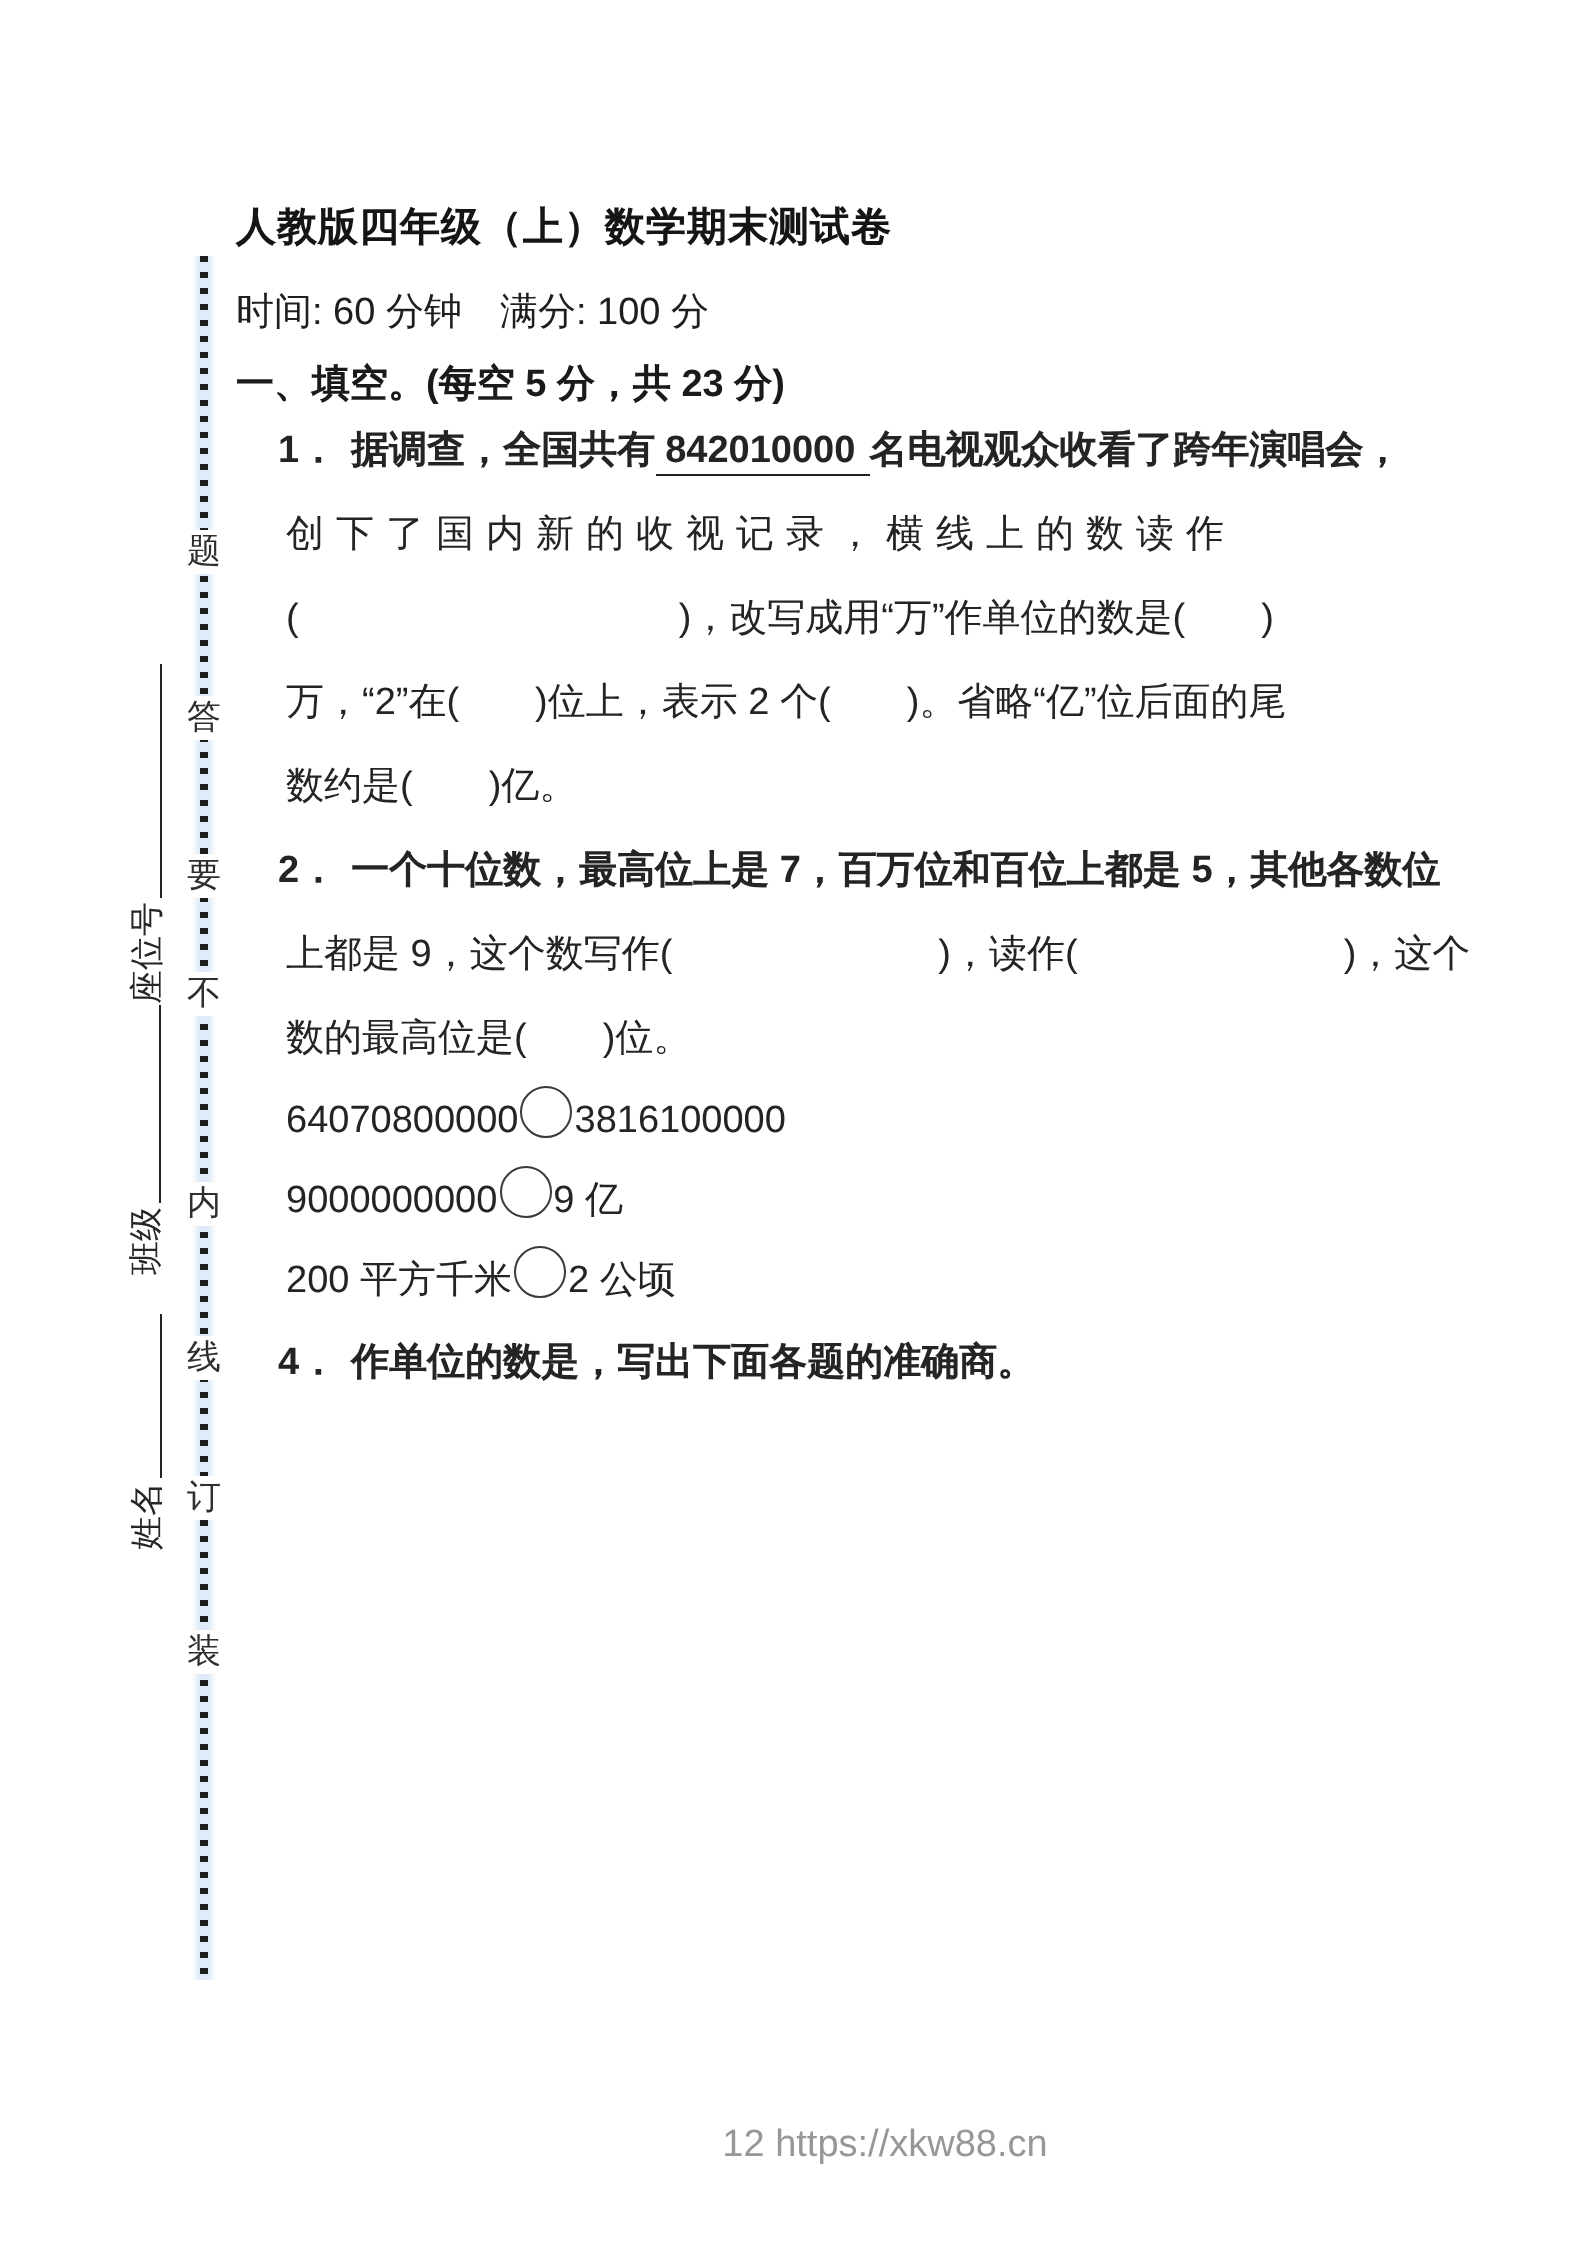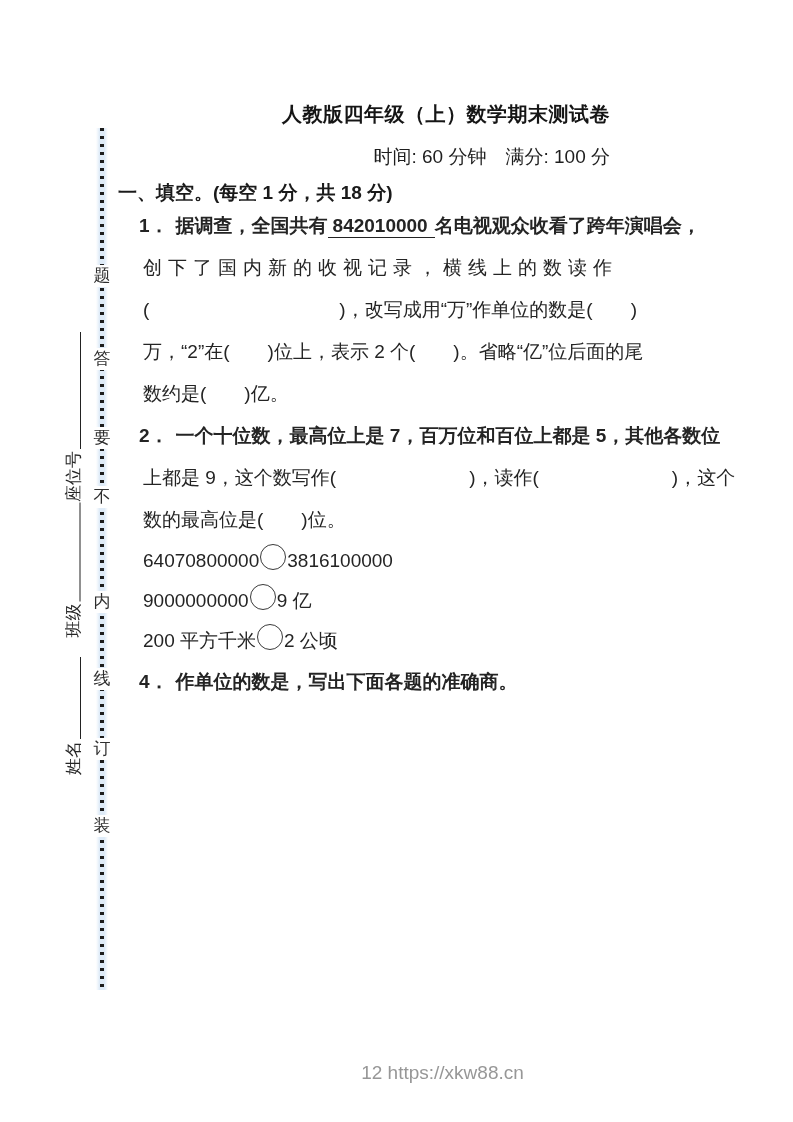--- a/index.html
+++ b/index.html
@@ -18,21 +18,21 @@
   .bc0{top:265px}.bc1{top:348px}.bc2{top:427px}.bc3{top:486px}
   .bc4{top:591px}.bc5{top:668px}.bc6{top:738px}.bc7{top:815px}
   .side-label{position:absolute;display:flex;align-items:center;height:24px;
     transform:rotate(-90deg);font-size:17px;color:#262626;white-space:nowrap;z-index:3;}
   .side-label .blank{flex:1;border-bottom:1.5px solid #222;height:15px;margin-left:2px;}
   .sl-seat{left:-12px;top:405px;width:170px;}
   .sl-class{left:5px;top:558px;width:135px;}
   .sl-name{left:14px;top:704px;width:118px;}
   
   .content{position:absolute;left:118px;top:0;width:552px;z-index:4;}
-  .head-block{text-align:right;padding-right:60px;}
+  .head-block{text-align:left;padding-right:60px;}
   .title{font-size:20px;font-weight:bold;color:#151515;margin:0;padding-top:100px;line-height:28px;letter-spacing:.5px;}
   .subtitle{font-size:19px;margin-top:16px;line-height:25px;color:#1e1e1e;}
   table.score-table{border-collapse:collapse;margin-top:11px;margin-left:2px;table-layout:fixed;}
   table.score-table td{border:1px solid #3a3a3a;height:42px;text-align:center;
     font-size:19px;color:#262626;padding:0;}
   td.col-label{width:62px;}
   td.col{width:60px;}
   .section-heading{font-size:19px;font-weight:bold;color:#1a1a1a;margin:12px 0 0 0;line-height:24px;}
   .line{font-size:19px;line-height:42px;color:#242424;white-space:nowrap;}
   .q-first{padding-left:21px;font-weight:bold;}
@@ -77,21 +77,21 @@
       <span class="blank"></span>
   </div>
 
   <div class="content">
     <div class="head-block">
       <h1 class="title">人教版四年级（上）数学期末测试卷</h1>
       <div class="subtitle">时间: 60 分钟　满分: 100 分</div>
     </div>
 
 
-    <h2 class="section-heading">一、填空。(每空 1 分，共 18 分)</h2>
+    <h2 class="section-heading">一、填空。(每空 5 分，共 23 分)</h2>
 
     <div>
       <div class="line q-first">
         <span class="q-num">1．</span><span>据调查，全国共有</span><span class="underlined">842010000</span><span>名电视观众收看了跨年演唱会，</span>
       </div>
       <div class="line q-cont spread">创下了国内新的收视记录，横线上的数读作</div>
       <div class="line q-cont">(　　　　　　　　　　)，改写成用“万”作单位的数是(　　)</div>
       <div class="line q-cont">万，“2”在(　　)位上，表示 2 个(　　)。省略“亿”位后面的尾</div>
       <div class="line q-cont">数约是(　　)亿。</div>
     </div>

